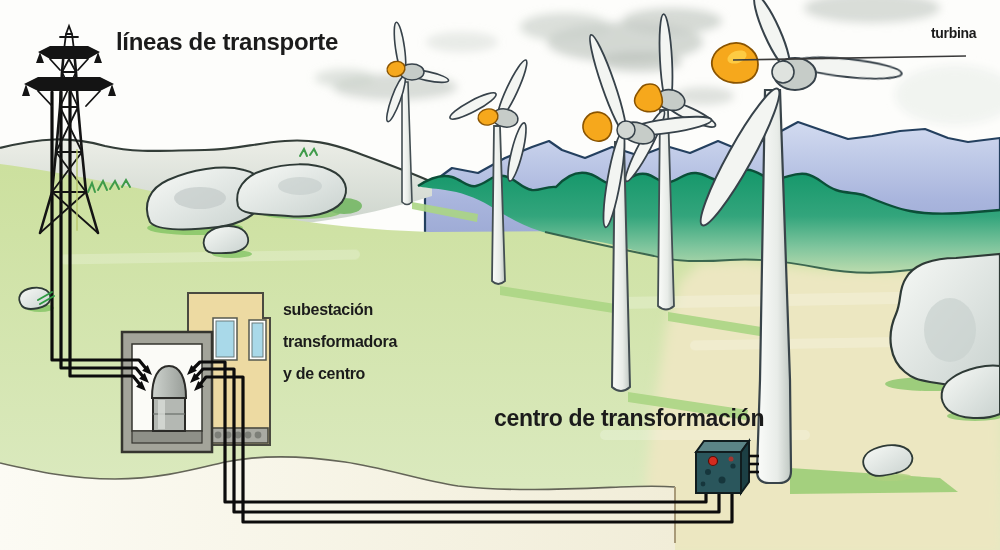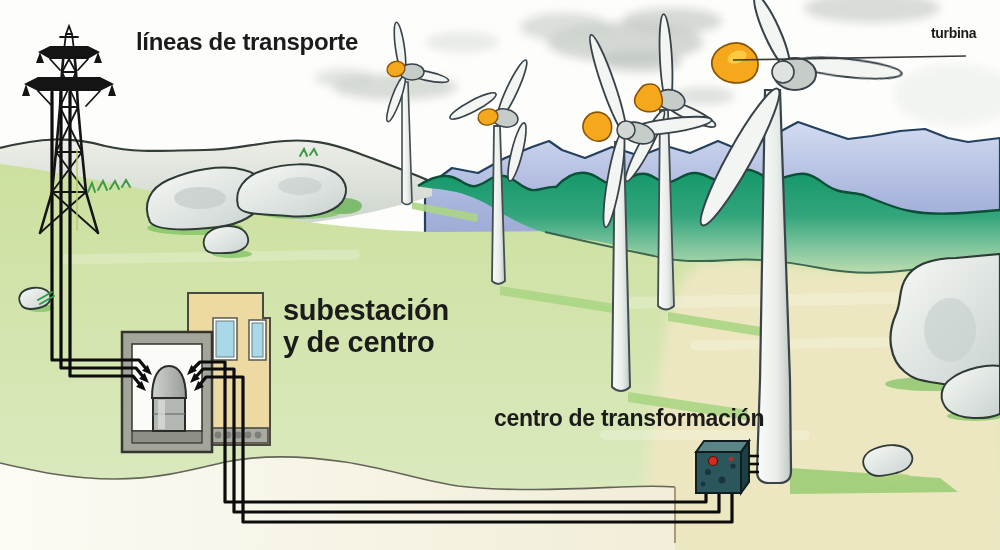--- a/index.html
+++ b/index.html
@@ -1,23 +1,23 @@
 <!DOCTYPE html>
 <html><head>
 <meta charset="utf-8">
 <style>
   html,body{margin:0;padding:0;background:#ffffff;}
   #stage{position:relative;width:1000px;height:550px;overflow:hidden;background:#fdfdfb;
          font-family:"Liberation Sans",sans-serif;}
   #scene{position:absolute;left:0;top:0;}
   .label{position:absolute;font-weight:700;color:#1b1b1b;letter-spacing:-0.3px;white-space:nowrap;}
   .label span{display:block;}
-  #lbl-lines{left:116px;top:27px;font-size:24px;line-height:30px;margin-left:20px;}
+  #lbl-lines{left:116px;top:27px;font-size:24px;line-height:30px;}
   #lbl-turbina{left:931px;top:25px;font-size:14px;}
-  #lbl-sub{left:283px;top:294px;font-size:29px;line-height:32px;}
+  #lbl-sub{left:283px;top:294px;font-size:16px;line-height:32px;}
   #lbl-centro{left:461px;top:405px;font-size:23px;margin-left:33px;}
 </style>
 </head>
 <body>
 
 <div id="stage">
 
 <svg id="scene" width="1000" height="550" viewBox="0 0 1000 550">
   <defs>
     <linearGradient id="gMtn" x1="0" y1="0" x2="0" y2="1">
@@ -306,20 +306,21 @@
   <div class="label" id="lbl-lines">
     <span>líneas de transporte</span>
   </div>
 
   <div class="label" id="lbl-turbina">
     <span>turbina</span>
   </div>
 
   <div class="label" id="lbl-sub">
     <span>subestación</span>
+    <span>transformadora</span>
     <span>y de centro</span>
   </div>
 
   <div class="label" id="lbl-centro">
     <span>centro de transformación</span>
   </div>
 
 </div>
 
 </body></html>

